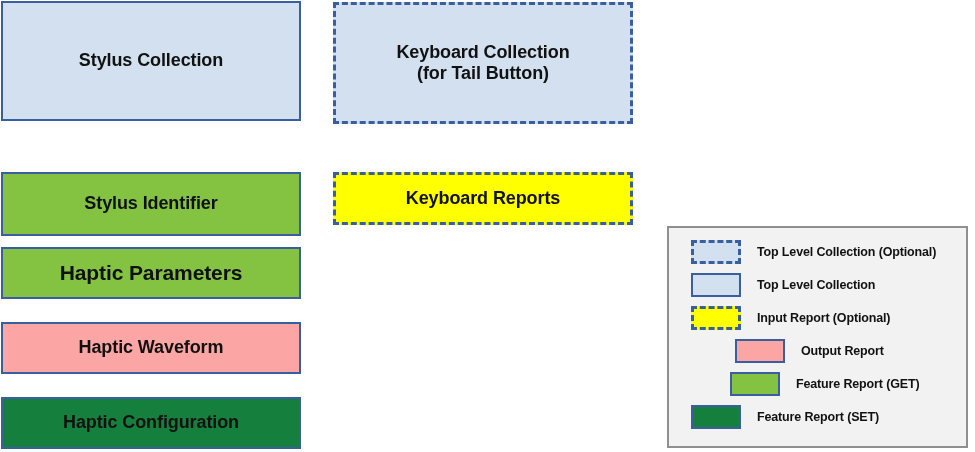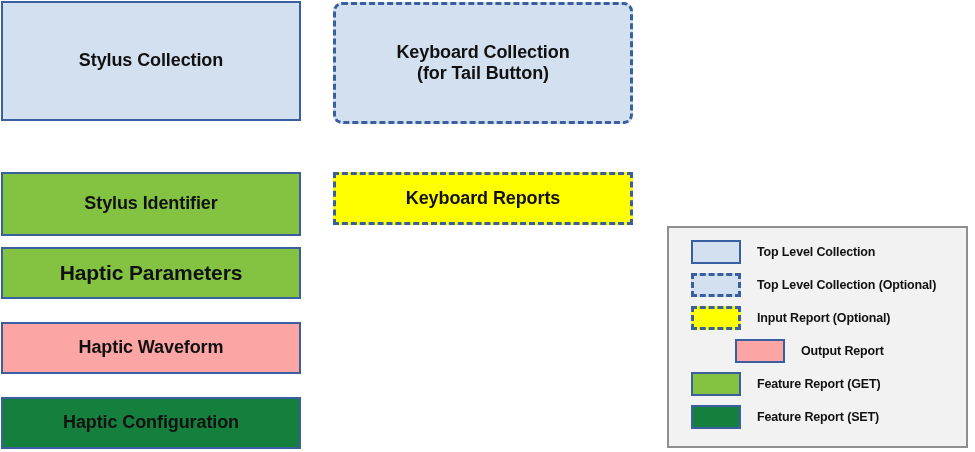--- a/index.html
+++ b/index.html
@@ -63,21 +63,20 @@
   }
   #box-haptic-configuration {
     left: 1px;  top: 397px; width: 300px; height: 52px;
     font-size: 18px;
   }
 
   
   #box-keyboard-collection {
     left: 333px; top: 2px;   width: 300px; height: 122px;
     font-size: 18px;
-    border-radius: 9px;
   }
   #box-keyboard-reports {
     left: 333px; top: 172px; width: 300px; height: 53px;
     font-size: 18px;
   }
 
   
   #legend {
     position: absolute;
     left: 667px;
@@ -92,21 +91,21 @@
     position: absolute;
     left: 22px;
     display: flex;
     align-items: center;
     height: 24px;
   }
   .legend-row:nth-of-type(1) { top: 12px; }
   .legend-row:nth-of-type(2) { top: 45px; }
   .legend-row:nth-of-type(3) { top: 78px; }
   .legend-row:nth-of-type(4) { top: 111px; padding-left: 44px; }
-  .legend-row:nth-of-type(5) { top: 144px; }
+  .legend-row:nth-of-type(5) { top: 144px; margin-left: 39px; }
   .legend-row:nth-of-type(6) { top: 177px; }
 
   .swatch {
     box-sizing: border-box;
     width: 50px;
     height: 24px;
     flex: 0 0 auto;
   }
   .swatch.solid  { border: 2px solid #3a5fa0; }
   .swatch.dashed { border: 3px dashed #3a5fa0; }
@@ -153,27 +152,27 @@
     </span>
   </div>
 
   <div class="box dashed fill-yellow" id="box-keyboard-reports">
     <span>Keyboard Reports</span>
   </div>
 
   <div id="legend">
 
     <div class="legend-row">
-      <span class="swatch solid fill-blue"></span>
-      <span class="legend-label">Top Level Collection</span>
+      <span class="swatch dashed fill-blue"></span>
+      <span class="legend-label">Top Level Collection (Optional)</span>
     </div>
 
     <div class="legend-row">
-      <span class="swatch dashed fill-blue"></span>
-      <span class="legend-label">Top Level Collection (Optional)</span>
+      <span class="swatch solid fill-blue"></span>
+      <span class="legend-label">Top Level Collection</span>
     </div>
 
     <div class="legend-row">
       <span class="swatch dashed fill-yellow"></span>
       <span class="legend-label">Input Report (Optional)</span>
     </div>
 
     <div class="legend-row">
       <span class="swatch solid fill-orange"></span>
       <span class="legend-label">Output Report</span>

